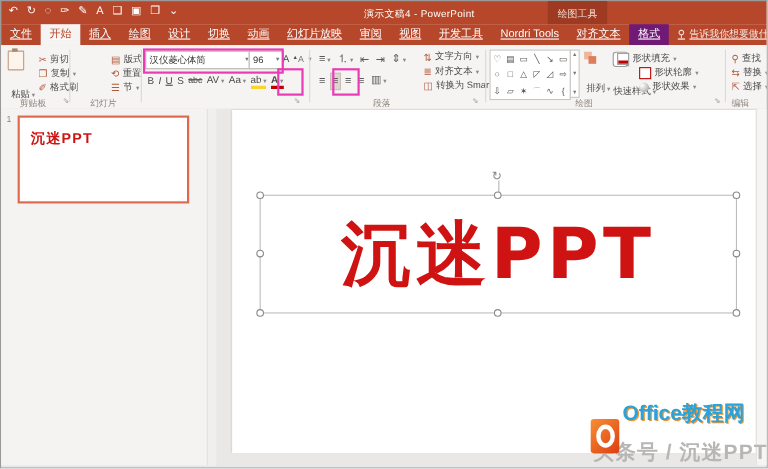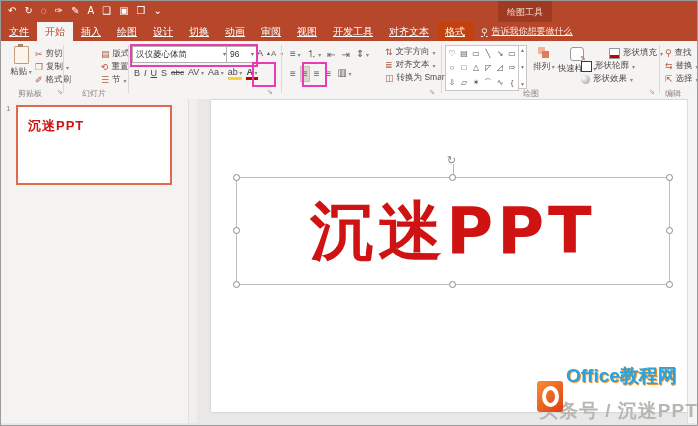--- a/index.html
+++ b/index.html
@@ -11,30 +11,30 @@
   .qat{position:absolute;left:7px;top:3px;display:flex;gap:8px;color:#fff;font-size:10px;line-height:14px;}
   .qat span{cursor:default;}
   .win-title{position:absolute;left:330px;top:5px;color:#ffffff;font-size:9px;letter-spacing:.3px;}
   .ctx-label{position:absolute;left:497px;top:0;height:21px;line-height:22px;padding:0 9px;background:#9e3a22;color:#f3d9cf;font-size:9px;}
 
   
   .tabrow{position:absolute;left:0;top:21px;right:0;height:19px;background:#b7472a;display:flex;color:#fff;font-size:10px;text-decoration:underline;}
   .tabs{display:flex;}
   .tabs span{padding:0 8px;line-height:19px;white-space:nowrap;}
   .tabs span.active{background:#f6f4f3;color:#b7472a;}
-  .tabs span.contextual{background:#c2410c;}
+  .tabs span.contextual{background:#701a75;}
   .tellme{display:flex;align-items:center;gap:4px;padding:0 8px;font-size:9px;color:#fbe9e2;white-space:nowrap;}
 
   
   .ribbon{position:absolute;left:0;top:40px;right:0;height:58px;background:#f6f4f3;border-bottom:1px solid #c9c5c2;font-size:8.5px;color:#444;}
   .sep{position:absolute;top:4px;height:48px;width:1px;background:#ddd8d4;}
   .glabel{position:absolute;top:47px;height:10px;font-size:8px;color:#8c857e;text-align:center;}
   .lnch{position:absolute;top:47px;font-size:7px;color:#9a948e;}
   .rbtn{position:absolute;display:flex;align-items:center;gap:3px;white-space:nowrap;color:#4a4a4a;}
-  .bigbtn{position:absolute;display:flex;flex-direction:column;align-items:center;gap:2px;text-align:center;color:#4a4a4a;}
+  .bigbtn{position:absolute;display:flex;flex-direction:column;gap:16px;text-align:center;color:#4a4a4a;}
   .gi{font-size:9px;color:#b15a3c;}
   .dd::after{content:" ▾";font-size:6px;color:#8a8a8a;}
   .combo{position:absolute;background:#fff;border:1px solid #b5b0ab;font-size:8.5px;line-height:13px;padding:0 3px;color:#333;display:flex;justify-content:space-between;align-items:center;}
   .combo i{font-style:normal;font-size:6px;color:#777;}
   .icon-clip{width:13px;height:16px;background:#fdf4ec;border:1px solid #c39b7d;position:relative;border-radius:1px;}
   .icon-clip::before{content:"";position:absolute;left:3px;top:-3px;width:5px;height:3px;background:#a8876c;}
   .icon-slide{width:16px;height:12px;background:#fff;border:1px solid #b0aba6;position:relative;}
   .icon-slide::before{content:"✦";position:absolute;left:1px;top:-3px;font-size:7px;color:#d98b2b;}
   .fontrow2{position:absolute;left:133px;top:24px;display:flex;gap:4px;align-items:center;font-size:9px;color:#4a4a4a;}
   .fontrow2 span{line-height:14px;}
@@ -93,35 +93,38 @@
         <span class="qat-icon">↻</span>
         <span class="qat-icon">◌</span>
         <span class="qat-icon">✑</span>
         <span class="qat-icon">✎</span>
         <span class="qat-icon">A</span>
         <span class="qat-icon">❑</span>
         <span class="qat-icon">▣</span>
         <span class="qat-icon">❒</span>
         <span class="qat-icon">⌄</span>
       </div>
+    <div class="win-title">演示文稿4 - PowerPoint</div>
     <div class="ctx-label">绘图工具</div>
   </div>
 
   <div class="tabrow">
     <div class="tabs">
         <span class="tab">文件</span>
         <span class="tab active">开始</span>
         <span class="tab">插入</span>
         <span class="tab">绘图</span>
         <span class="tab">设计</span>
         <span class="tab">切换</span>
         <span class="tab">动画</span>
+        <span class="tab">幻灯片放映</span>
         <span class="tab">审阅</span>
         <span class="tab">视图</span>
         <span class="tab">开发工具</span>
+        <span class="tab">Nordri Tools</span>
         <span class="tab">对齐文本</span>
         <span class="tab contextual">格式</span>
       </div>
     <div class="tellme">
       <span>⚲</span>
       <span>告诉我你想要做什么</span>
     </div>
   </div>
 
   <div class="ribbon">
@@ -210,20 +213,21 @@
       <span>文字方向</span>
     </div>
     <div class="rbtn dd" style="left:384px;top:18px;">
       <span class="gi">≣</span>
       <span>对齐文本</span>
     </div>
     <div class="rbtn dd" style="left:384px;top:31px;">
       <span class="gi">◫</span>
       <span>转换为 SmartArt</span>
     </div>
+    <div class="glabel" style="left:286px;width:120px;">段落</div>
     <span class="lnch" style="left:428px;">⇘</span>
     <div class="sep" style="left:440px;"></div>
 
     <div class="shapes">
         <span class="">♡</span>
         <span class="">▤</span>
         <span class="">▭</span>
         <span class="">╲</span>
         <span class="">↘</span>
         <span class="">▭</span>
@@ -246,21 +250,21 @@
       <span>▼</span>
     </div>
     <div class="bigbtn" style="left:530px;top:6px;width:26px;">
       <span class="icon-arrange"></span>
       <span class="dd">排列</span>
     </div>
     <div class="bigbtn" style="left:556px;top:6px;width:40px;">
       <span class="icon-qs"></span>
       <span class="dd">快速样式</span>
     </div>
-    <div class="rbtn dd" style="left:608px;top:6px;">
+    <div class="rbtn dd" style="left:560px;top:6px;">
       <span class="ic-fill"></span>
       <span>形状填充</span>
     </div>
     <div class="rbtn dd" style="left:580px;top:19px;">
       <span class="ic-outline"></span>
       <span>形状轮廓</span>
     </div>
     <div class="rbtn dd" style="left:580px;top:32px;">
       <span class="ic-effect"></span>
       <span>形状效果</span>

